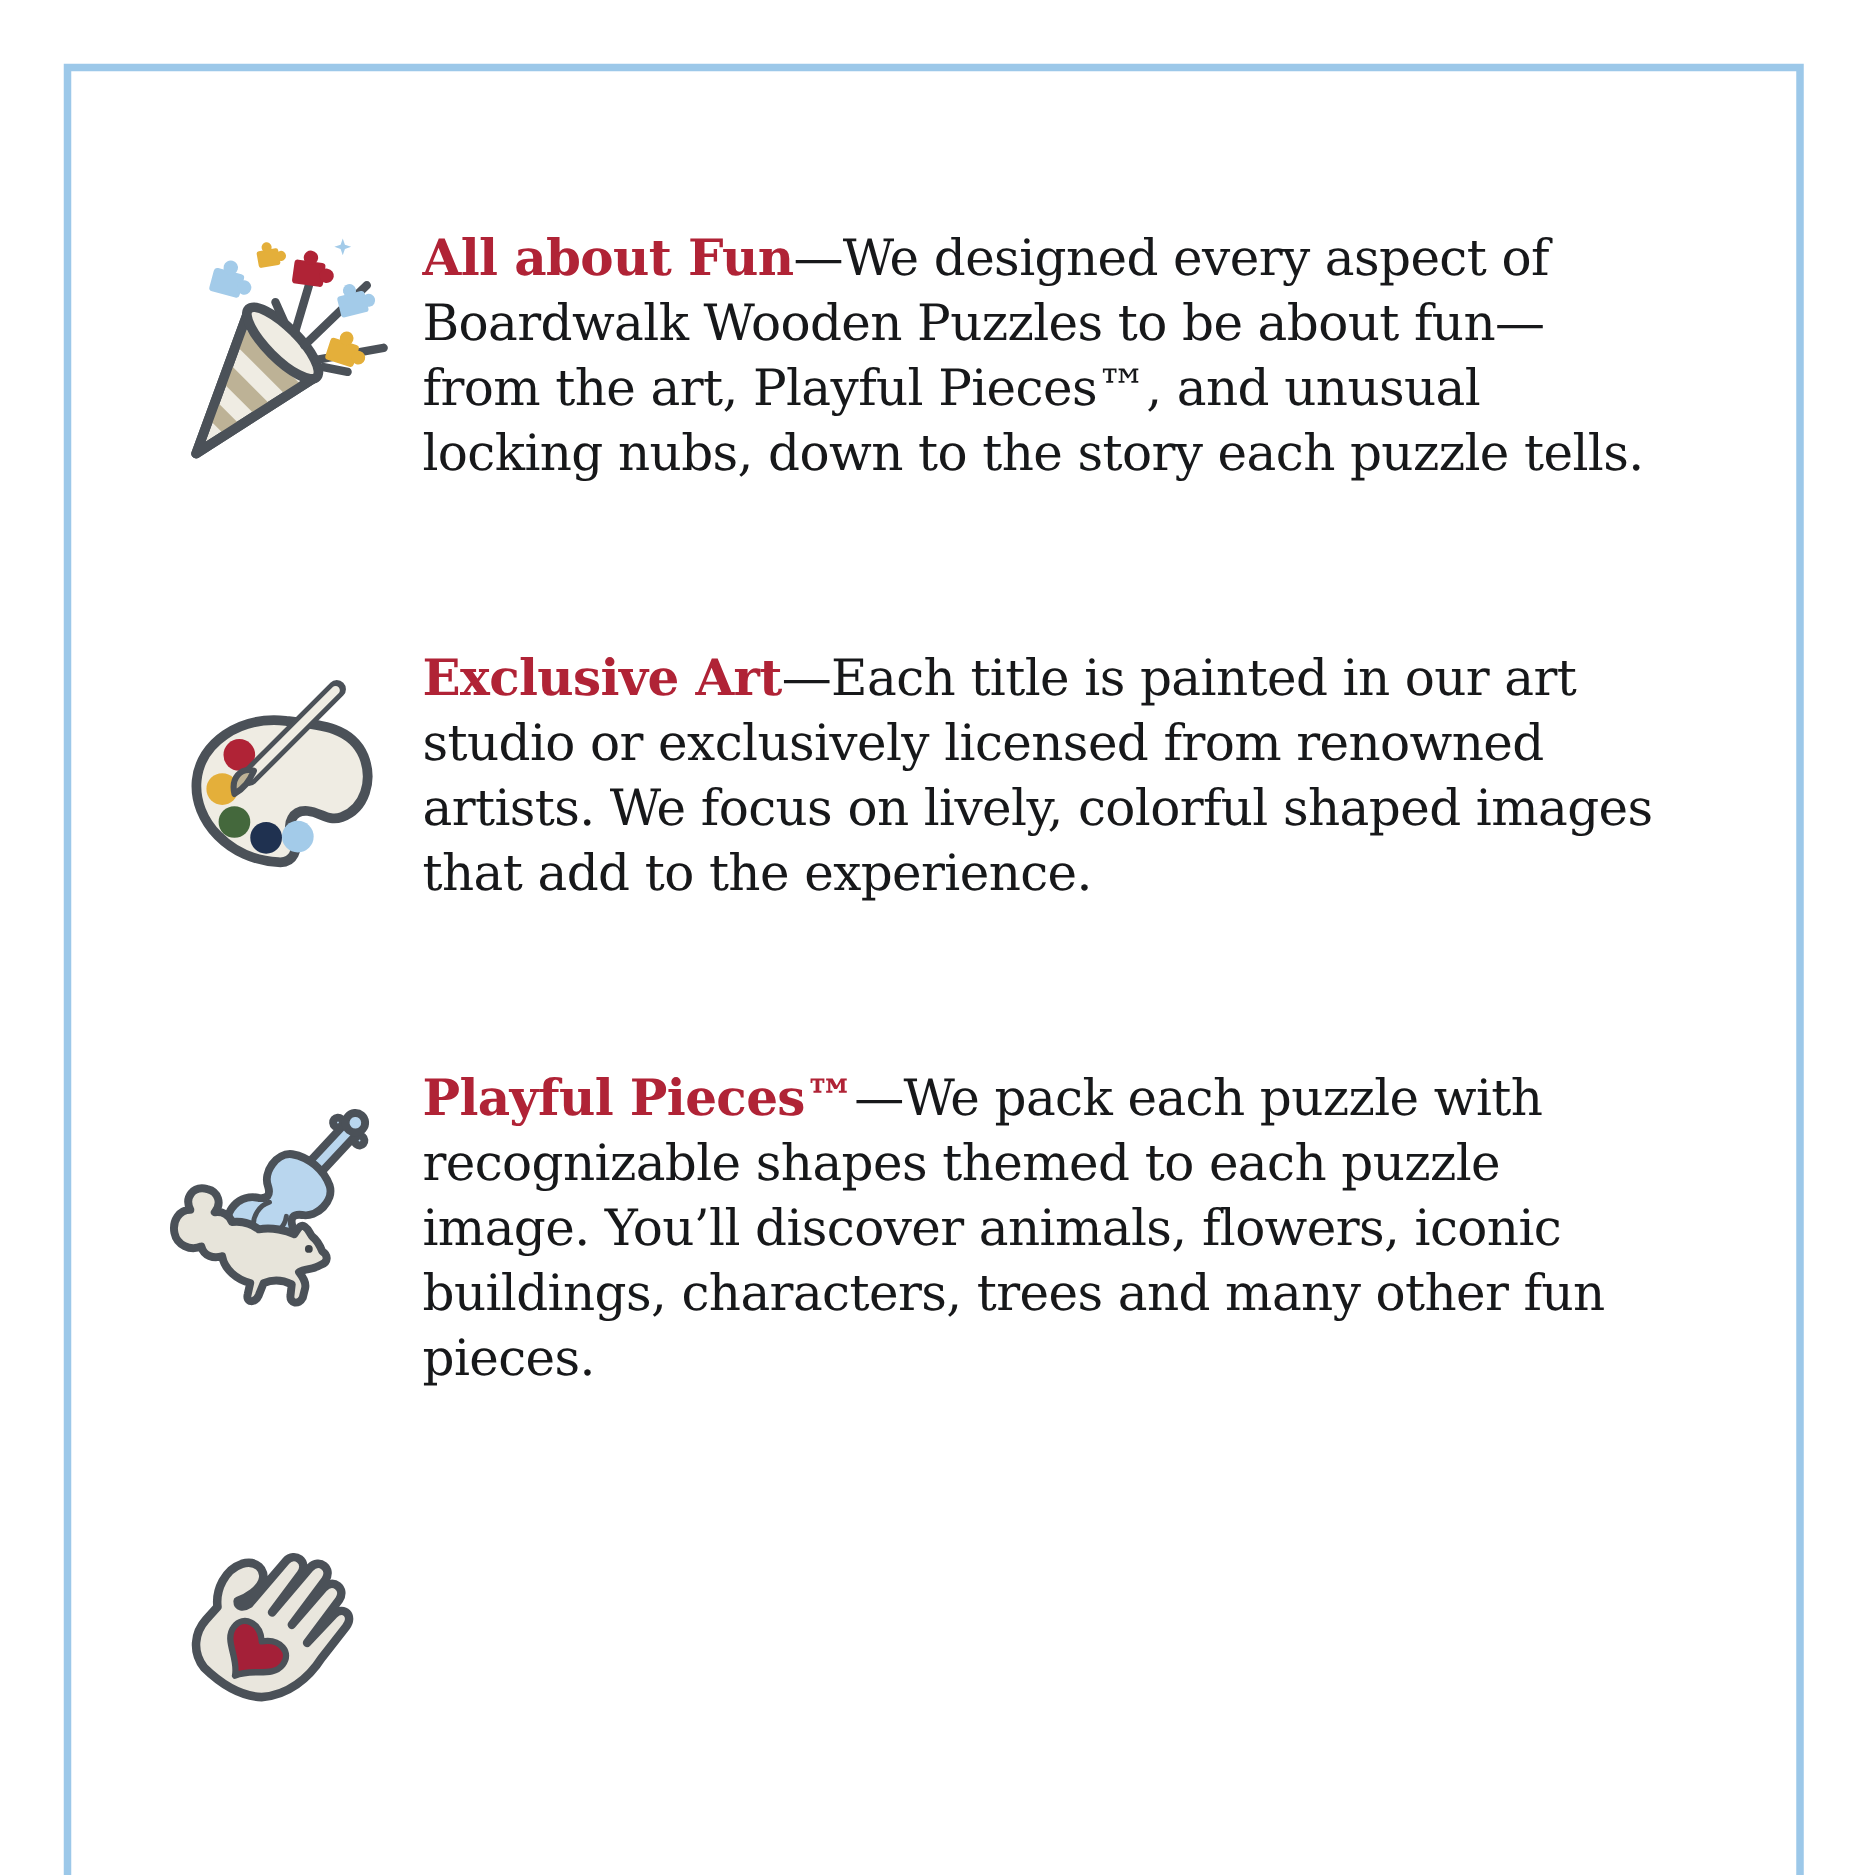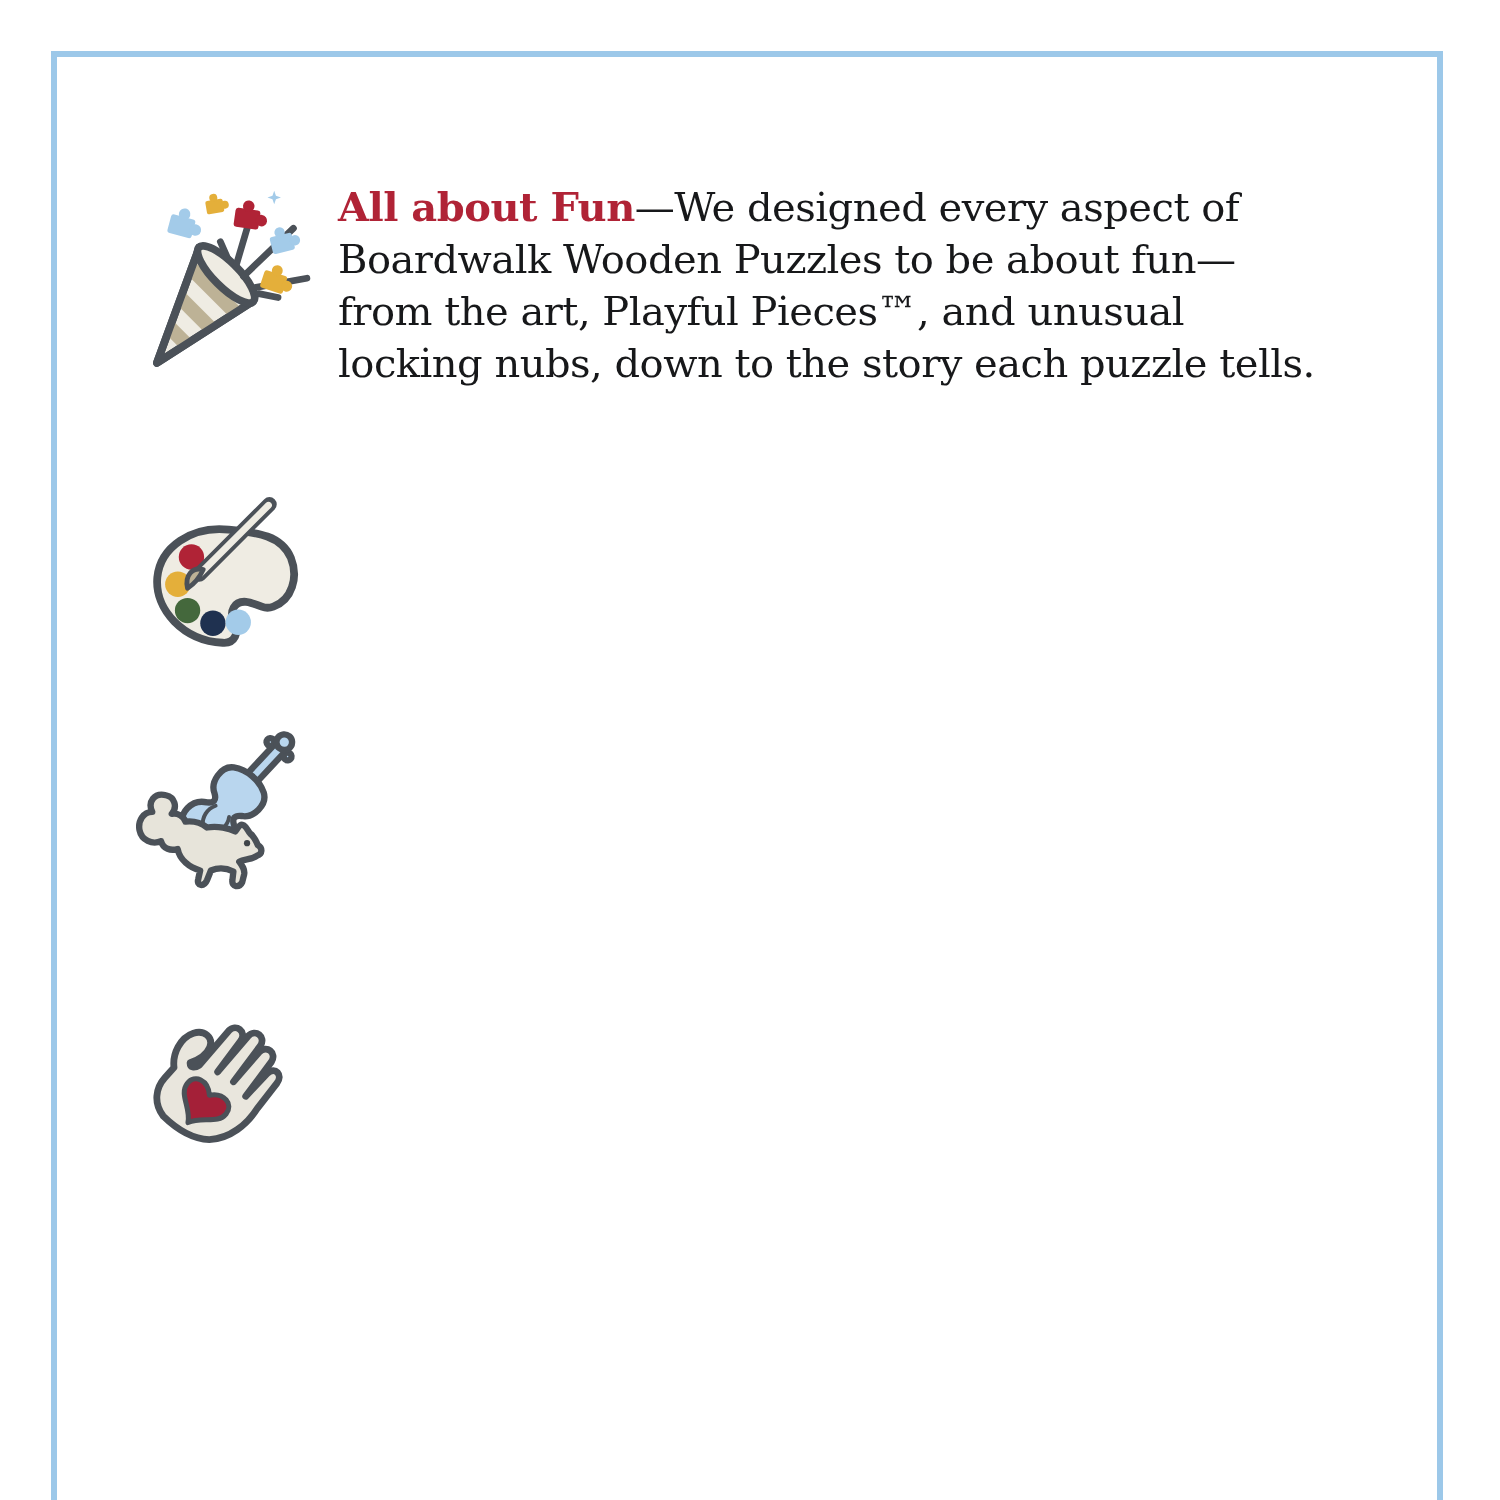--- a/index.html
+++ b/index.html
@@ -115,40 +115,42 @@
         <circle cx="62" cy="82" r="13" fill="#b02336"></circle>
         <circle cx="48" cy="110" r="13" fill="#e4af3a"></circle>
         <circle cx="58" cy="137" r="13" fill="#44683c"></circle>
         <circle cx="84" cy="150" r="13" fill="#1f3150"></circle>
         <circle cx="110" cy="149" r="13" fill="#a3cbe9"></circle>
         <line x1="70" y1="100" x2="142" y2="28" stroke="#4b5158" stroke-width="15" stroke-linecap="round"></line>
         <line x1="71" y1="99" x2="141" y2="29" stroke="#efece3" stroke-width="7" stroke-linecap="round"></line>
         <path d="M58,114 C 55,101 63,92 74,95 C 70,104 66,109 58,114 Z" fill="#bdb296" stroke="#4b5158" stroke-width="5" stroke-linejoin="round"></path>
       </svg>
     </div>
+    <p class="text-cell"><span class="feat-title">Exclusive Art</span><span>—Each title is painted in our art studio or exclusively licensed from renowned artists. We focus on lively, colorful shaped images that add to the experience.</span></p>
   </div>
 
   <div class="feature-row">
     <div class="icon-cell">
       <svg width="215" height="215" viewBox="0 0 220 220" aria-hidden="true">
 
         <g transform="translate(105,92) rotate(40)" fill="#b9d6ee" stroke="#4b5158" stroke-width="6.5" stroke-linejoin="round">
           <path d="M -6,-30 L -3,-88 L 10,-88 L 7,-30 Z"></path>
           <circle cx="-8" cy="-84" r="4"></circle>
           <circle cx="15" cy="-84" r="4"></circle>
           <circle cx="3" cy="-93" r="8"></circle>
           <path d="M -20,-40 C -8,-47 8,-47 20,-40 C 31,-33 29,-13 18,-7 C 12,-3 12,1 18,5 C 32,12 34,32 20,41 C 7,50 -7,50 -20,41 C -34,32 -32,12 -18,5 C -12,1 -12,-3 -18,-7 C -29,-13 -31,-33 -20,-40 Z"></path>
           <path d="M -9,2 C -14,10 -12,20 -6,26" fill="none" stroke-width="4" stroke-linecap="round"></path>
           <path d="M 9,2 C 14,10 12,20 6,26" fill="none" stroke-width="4" stroke-linecap="round"></path>
         </g>
 
         <path d="M 140,128 C 145,131 145,137 139,139 C 133,143 126,142 121,145 C 124,149 127,153 126,158 L 124,166 C 121,172 113,171 114,164 L 115,155 C 107,151 99,151 92,154 L 88,164 C 85,171 77,170 79,163 L 81,154 C 70,151 60,143 58,132 C 51,134 43,132 41,124 C 32,128 21,123 19,113 C 17,103 23,94 32,94 C 27,84 34,74 46,77 C 55,79 58,89 52,96 C 58,95 64,98 66,104 C 75,103 83,106 88,110 C 99,108 111,111 117,114 C 120,110 122,105 126,108 C 129,110 130,114 132,116 C 136,119 138,123 140,128 Z" fill="#e7e4da" stroke="#4b5158" stroke-width="6.5" stroke-linejoin="round"></path>
         <circle cx="129" cy="126" r="3.2" fill="#3f4449"></circle>
       </svg>
     </div>
+    <p class="text-cell"><span class="feat-title">Playful Pieces™</span><span>—We pack each puzzle with recognizable shapes themed to each puzzle image. You’ll discover animals, flowers, iconic buildings, characters, trees and many other fun pieces.</span></p>
   </div>
 
   <div class="feature-row">
     <div class="icon-cell">
       <svg width="205" height="205" viewBox="0 0 210 210" aria-hidden="true">
         <g transform="translate(100,106) rotate(38)">
           <path d="M -30,62 C -46,58 -54,44 -53,30 L -52,16 C -62,6 -66,-12 -58,-24 C -51,-34 -39,-33 -36,-23 C -34,-16 -37,-6 -42,2 C -39,6 -35,4 -33,-2 L -31,-48 C -30,-59 -16,-59 -15,-48 L -14,-8 L -12,-56 C -11,-67 3,-67 4,-56 L 5,-10 L 7,-50 C 8,-61 22,-61 23,-50 L 24,-6 L 27,-38 C 29,-49 41,-47 41,-36 L 41,-4 C 43,16 38,38 22,52 C 8,62 -12,64 -30,62 Z" fill="#e9e6dd" stroke="#4b5158" stroke-width="7" stroke-linejoin="round" stroke-linecap="round"></path>
           <path transform="translate(-6,24) scale(1.15)" d="M 0,24 C -6,12 -22,9 -22,-3 C -22,-14 -9,-17 0,-7 C 9,-17 22,-14 22,-3 C 22,9 6,12 0,24 Z" fill="#a42038" stroke="#4b5158" stroke-width="4.5" stroke-linejoin="round"></path>
         </g>
       </svg>

